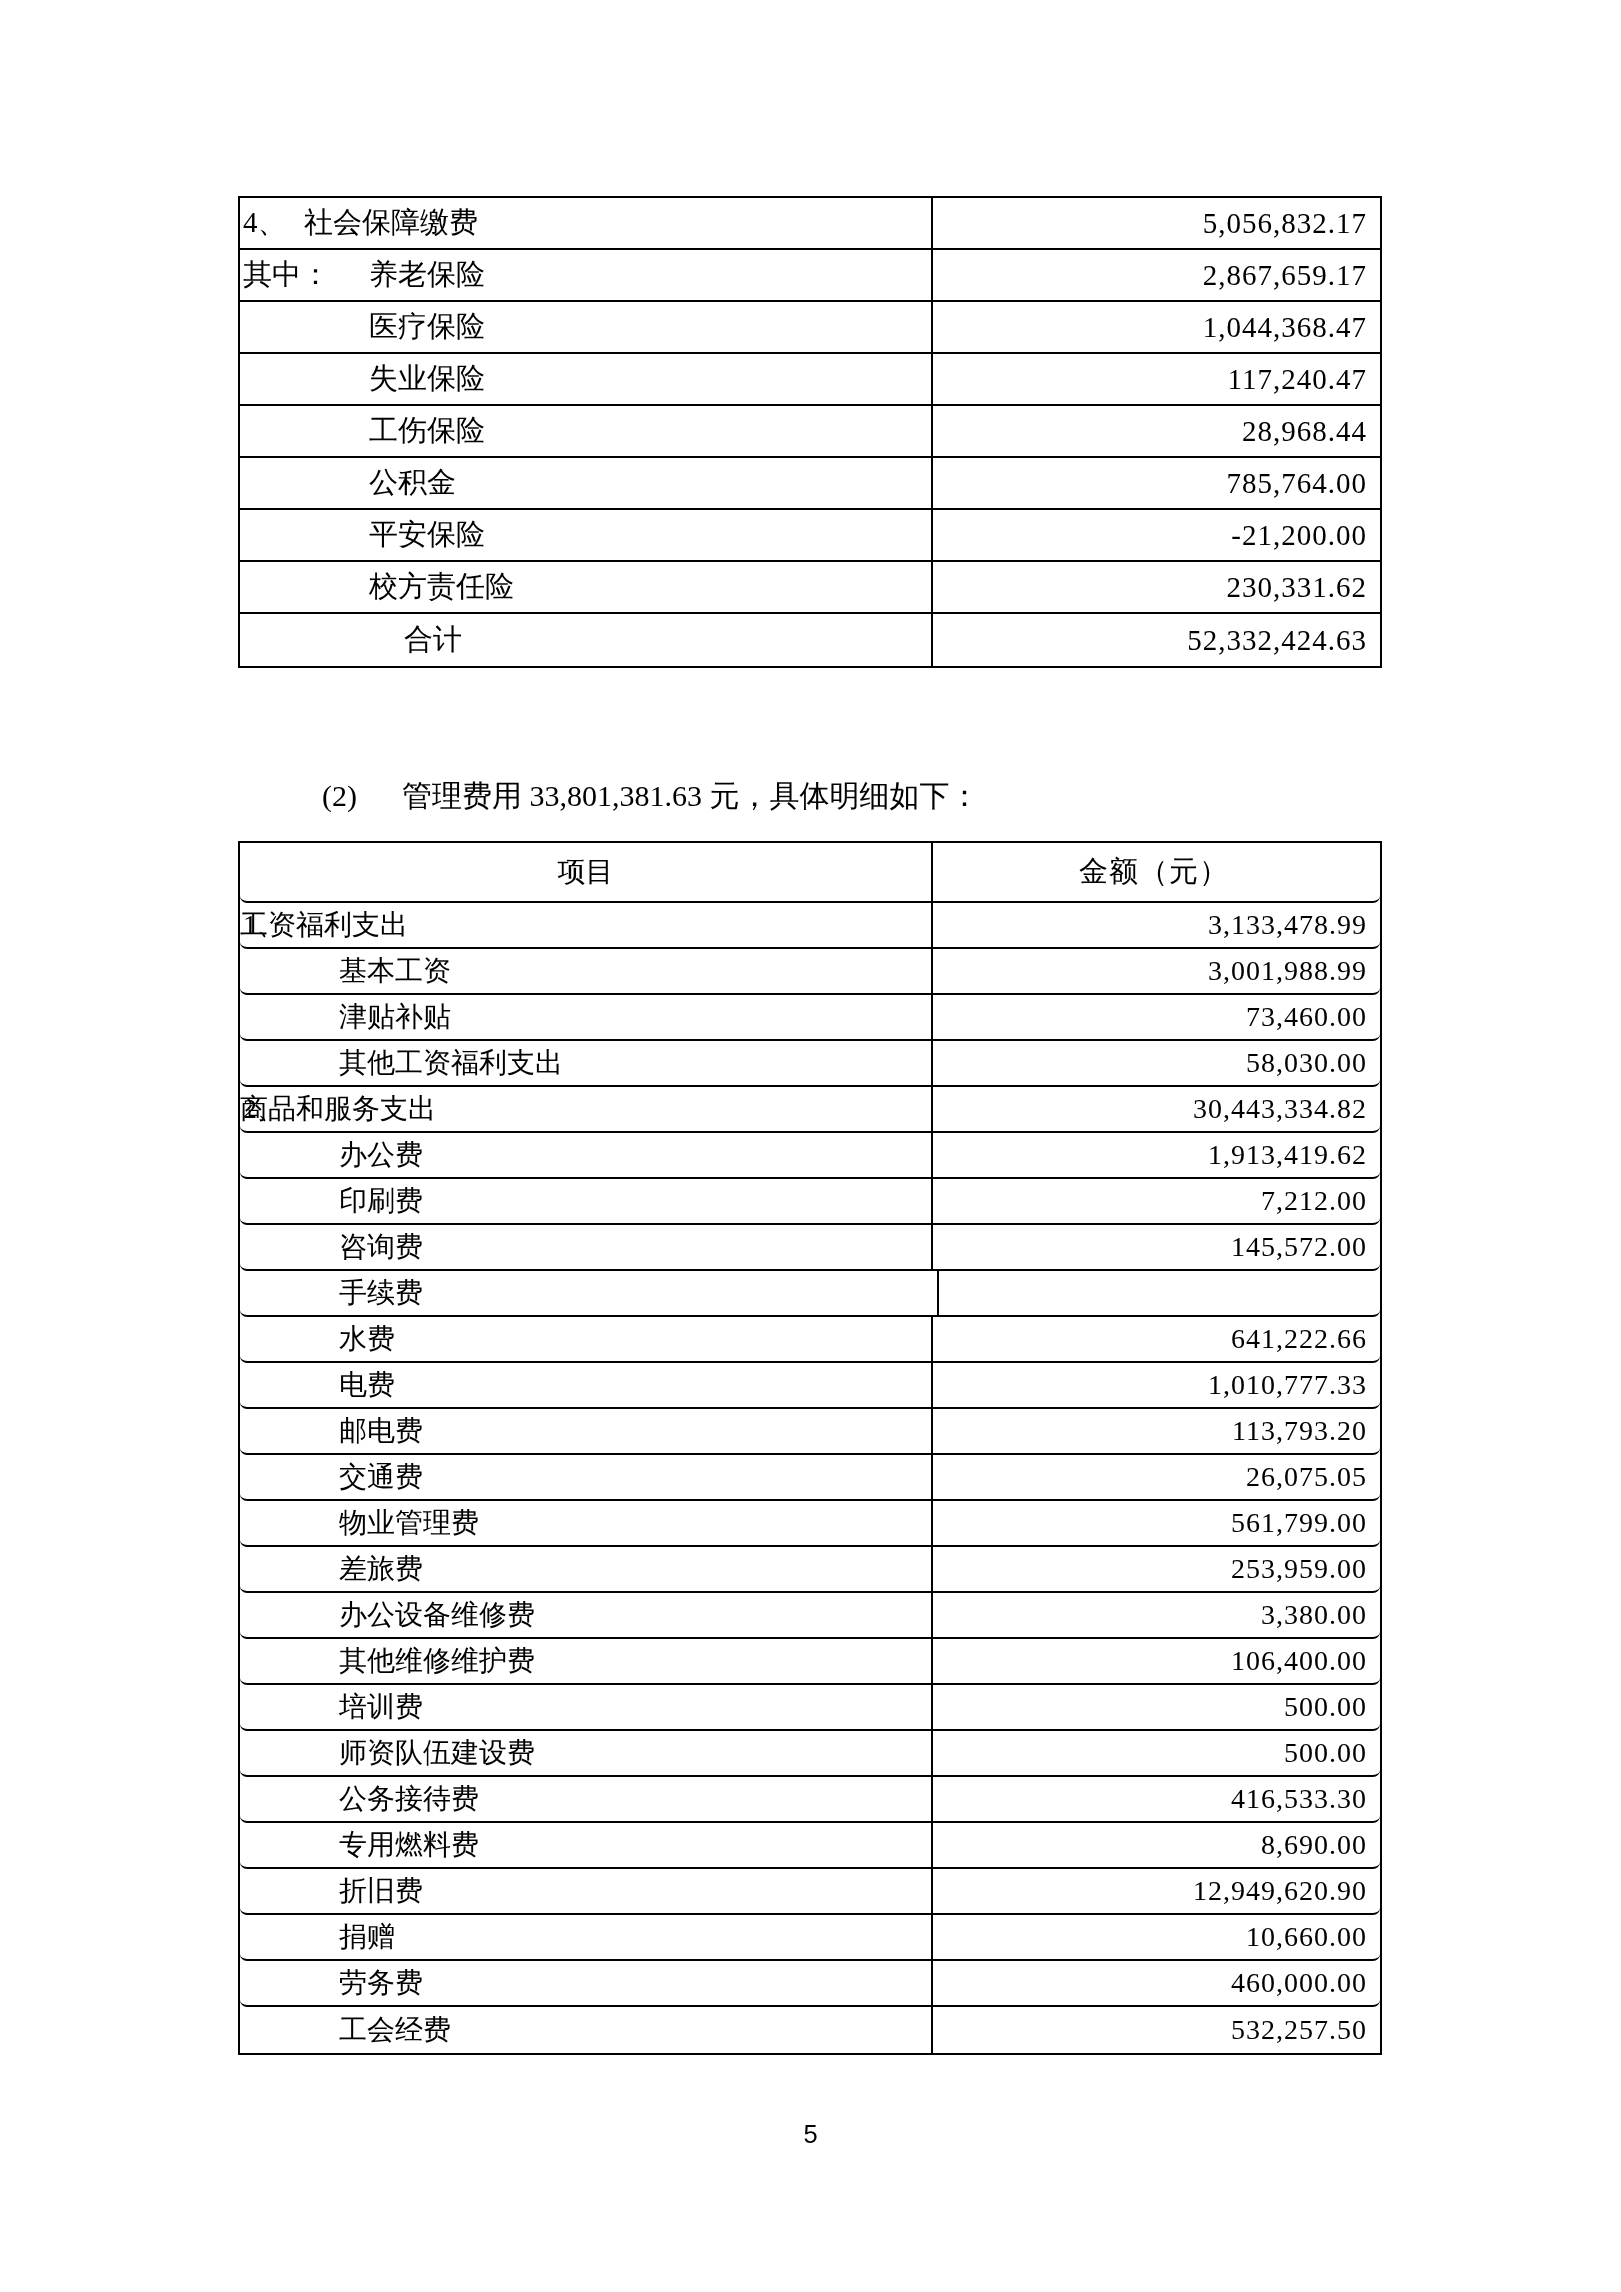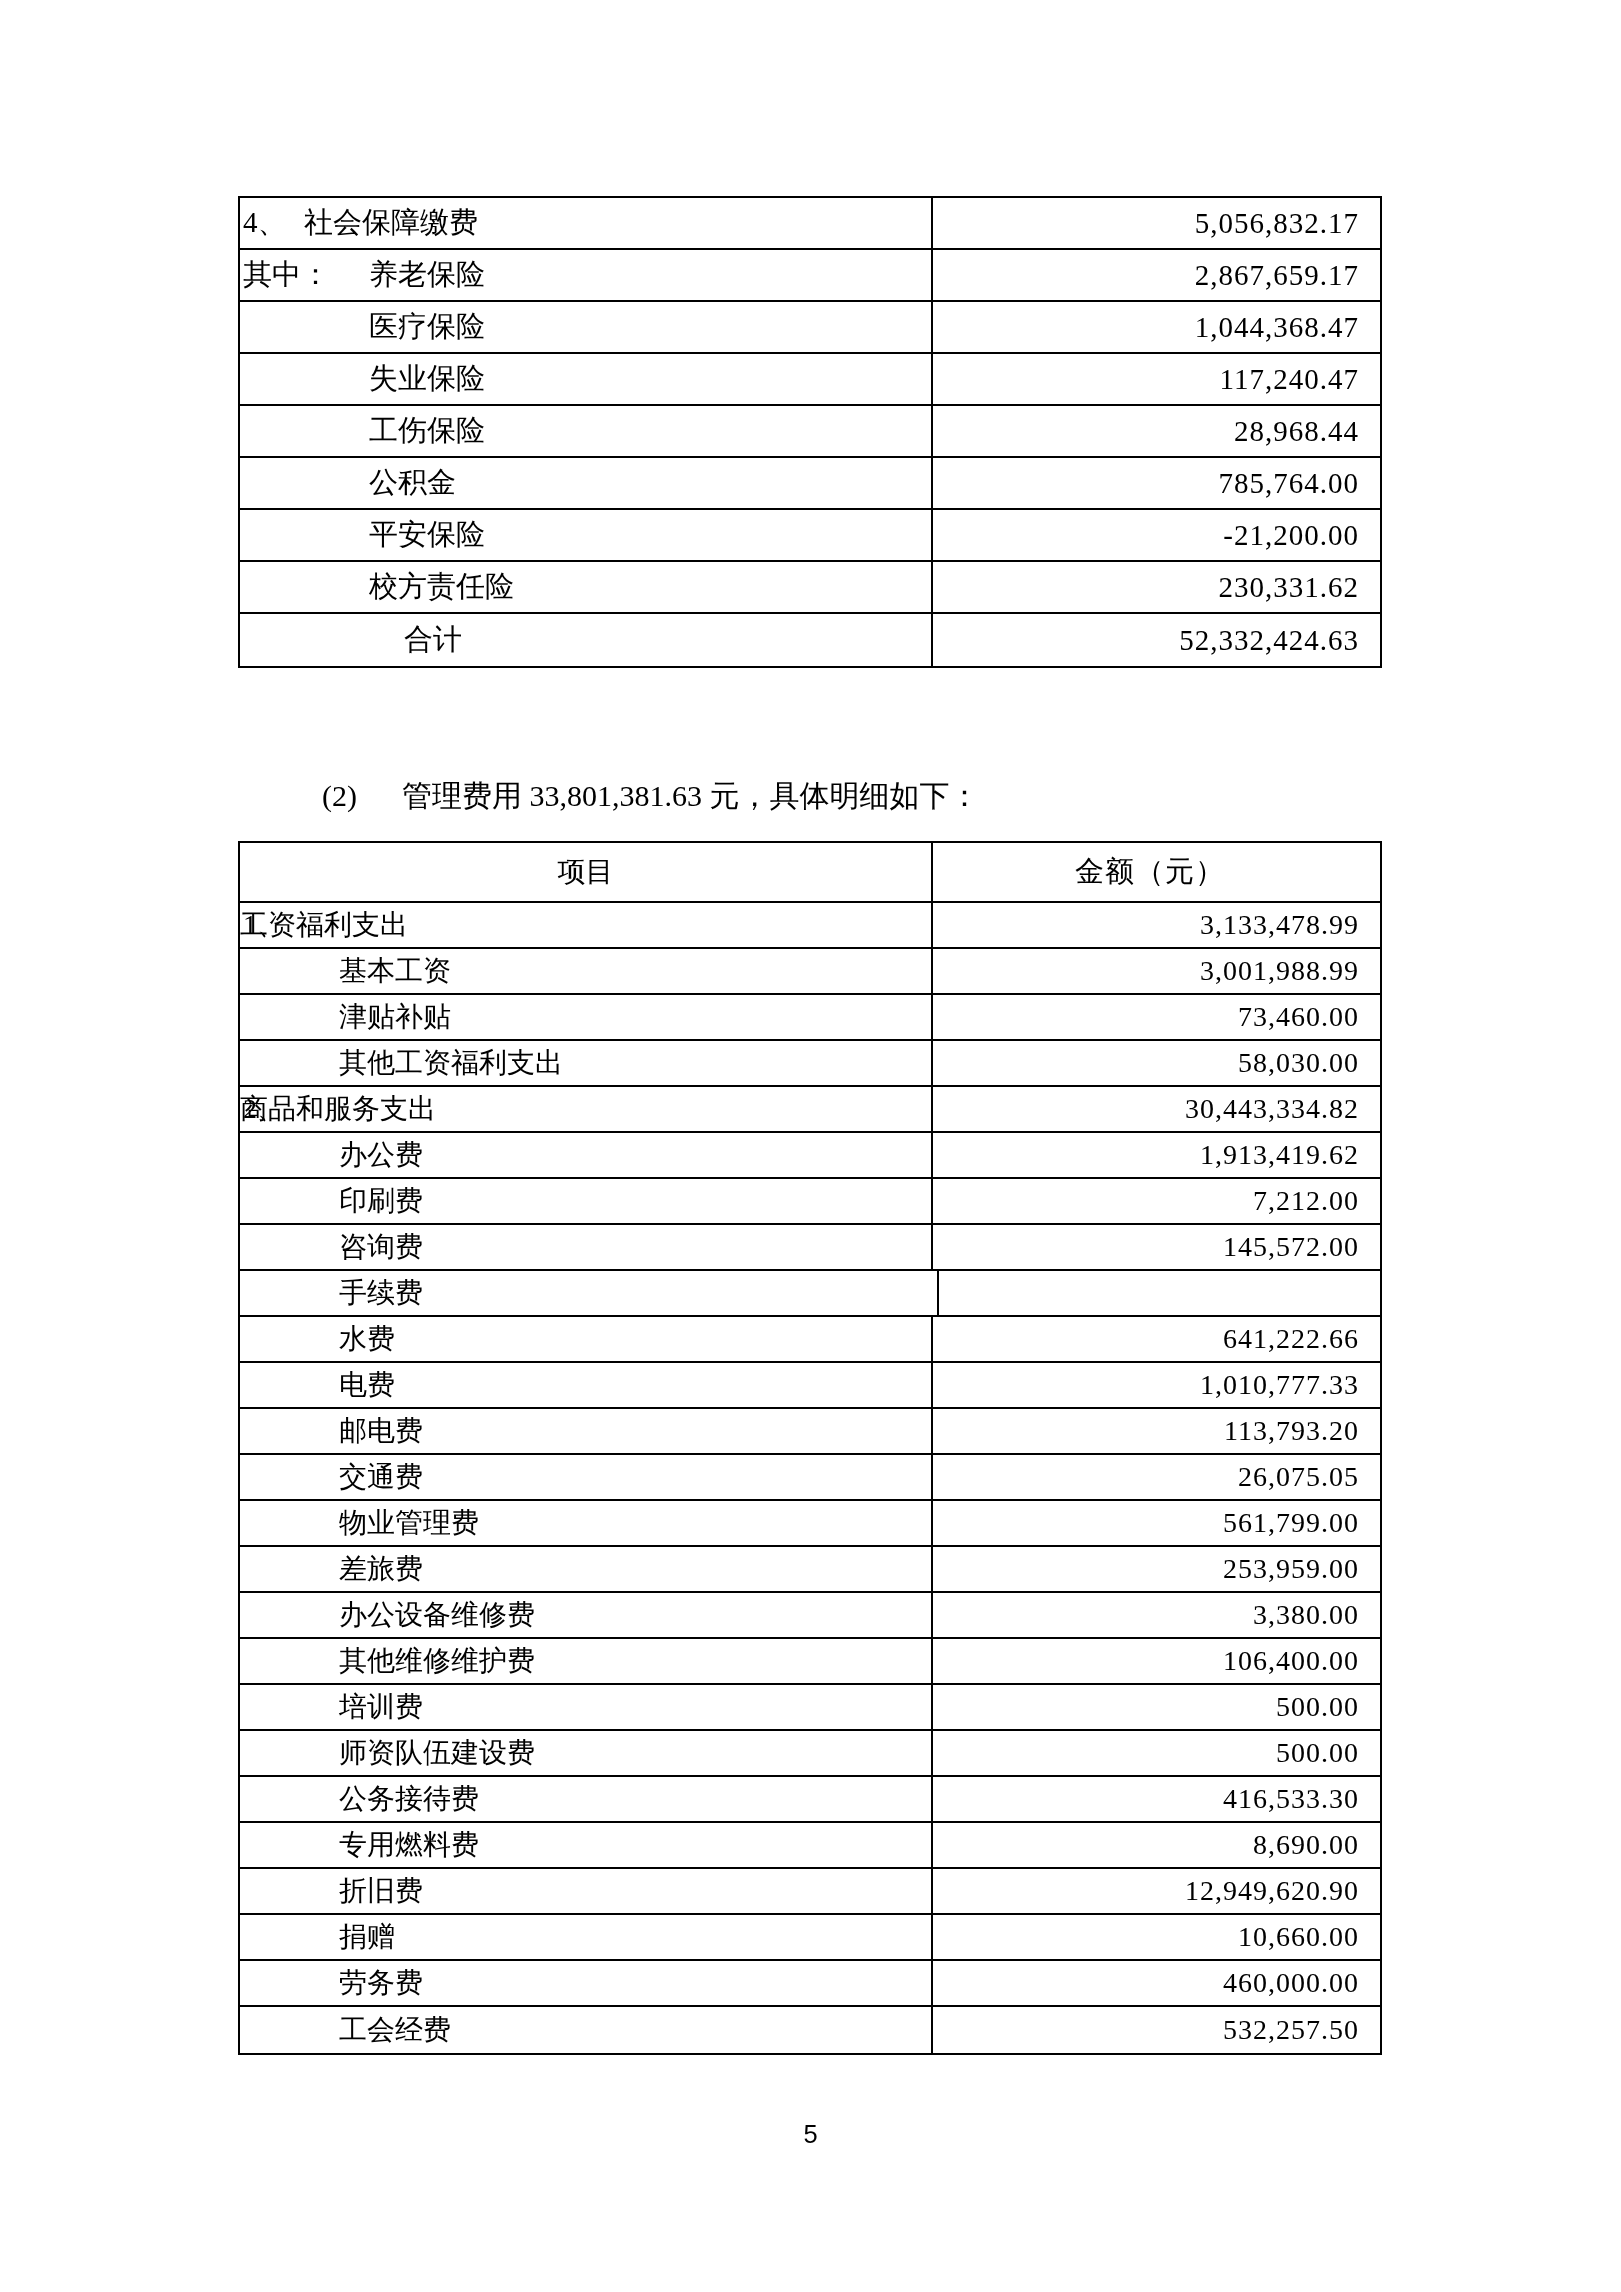--- a/index.html
+++ b/index.html
@@ -22,37 +22,37 @@
   }
   .t1{ top:196px; }
   .t2{ top:841px; }
   .row{
     display:flex;
     box-sizing:border-box;
     border-bottom:2px solid #000;
   }
   .row:last-child{ border-bottom:none; }
   .t1 .row{ height:52px; }
-  .t2 .row{ height:46px; }
+  .t2 .row{ height:46px;border-radius:7px; }
   .t2 .hrow{ height:60px; }
   .cell{
     box-sizing:border-box;
     display:flex;
     align-items:center;
     overflow:hidden;
   }
   .c-item{
     width:699px;
     border-right:2px solid #000;
     position:relative;
   }
   .c-amt{
     width:443px;
     justify-content:flex-end;
-    padding-right:21px;
+    padding-right:13px;
     font-size:29px;
     letter-spacing:1px;
     white-space:nowrap;
     margin-left:8px;
   }
   .t2 .c-amt{ font-size:28px; }
   .c-item .txt{ font-size:29px; white-space:nowrap; }
   .t2 .c-item .txt{ font-size:28px; }
   .pfx{
     position:absolute;

